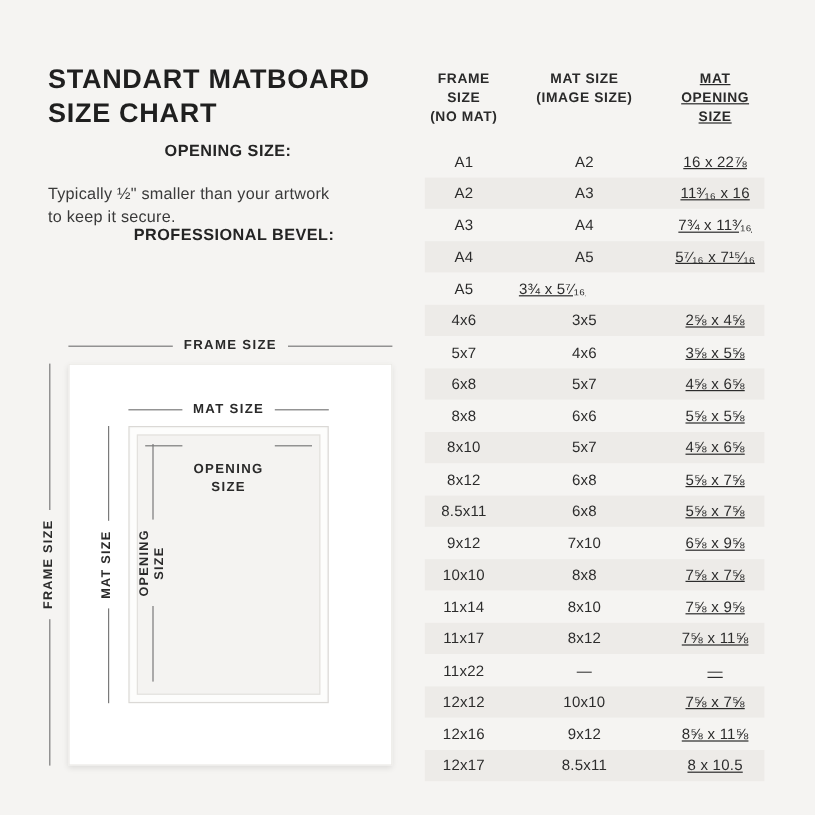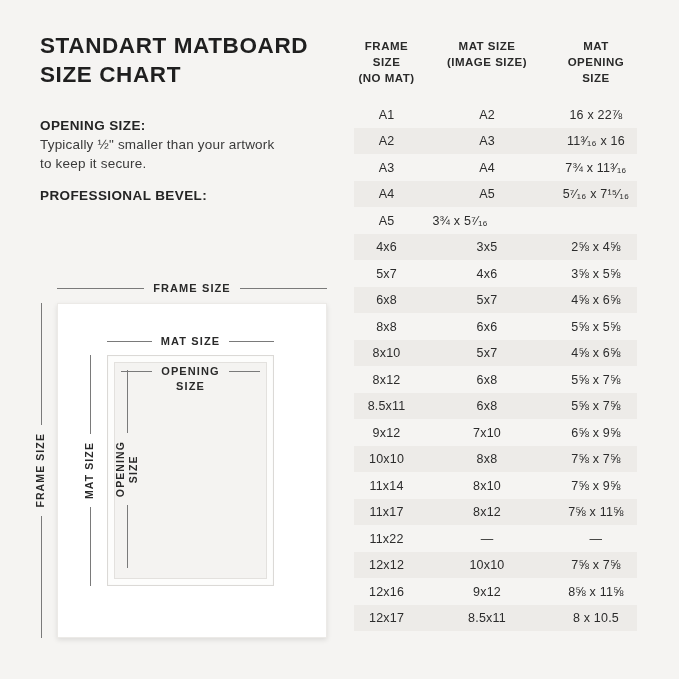--- a/index.html
+++ b/index.html
@@ -3,32 +3,33 @@
 <meta charset="utf-8">
 <style>
   html,body{margin:0;padding:0;}
   body{
     width:679px;height:679px;position:relative;overflow:hidden;
     background:#f5f4f2;
     font-family:"Liberation Sans","DejaVu Sans",sans-serif;
     color:#232323;
     -webkit-font-smoothing:antialiased;
   }
-  .pre{white-space:pre-line;}
+  .pre{white-space:pre-line;margin-top:20px;}
   .abs{position:absolute;}
 
   
   .title{
     left:40px;top:32px;width:310px;
     font-size:22.5px;font-weight:700;letter-spacing:.6px;
     line-height:1.28;color:#1f1f1f;
   }
   .section-heading{
     font-size:13.5px;font-weight:700;letter-spacing:.4px;color:#242424;
     margin:0 0 3px 0;
+    text-align:center;
   }
   .section-body{
     font-size:13.5px;font-weight:400;line-height:1.4;color:#3a3a3a;
     letter-spacing:.2px;
   }
   .sec1{left:40px;top:118px;width:300px;}
   .sec2{left:40px;top:188px;width:310px;}
 
   
   .hlabel{display:flex;align-items:center;gap:9px;}
@@ -73,21 +74,21 @@
 
   
   .size-table{left:354px;top:38px;width:283px;}
   .thead{display:flex;}
   .thead .th{
     font-size:11.5px;font-weight:700;letter-spacing:.5px;color:#2a2a2a;
     text-align:center;line-height:1.4;
   }
   .c1{width:23%;}
   .c2{width:48%;}
-  .c3{width:29%;}
+  .c3{width:29%;text-decoration:underline;}
   .tbody{margin-top:15px;}
   .trow{
     display:flex;align-items:center;height:26.5px;
     font-size:12.5px;letter-spacing:.2px;color:#2c2c2c;
   }
   .trow:nth-child(even){background:#edebe8;}
   .trow .td{text-align:center;}
 </style>
 </head>
 <body>

